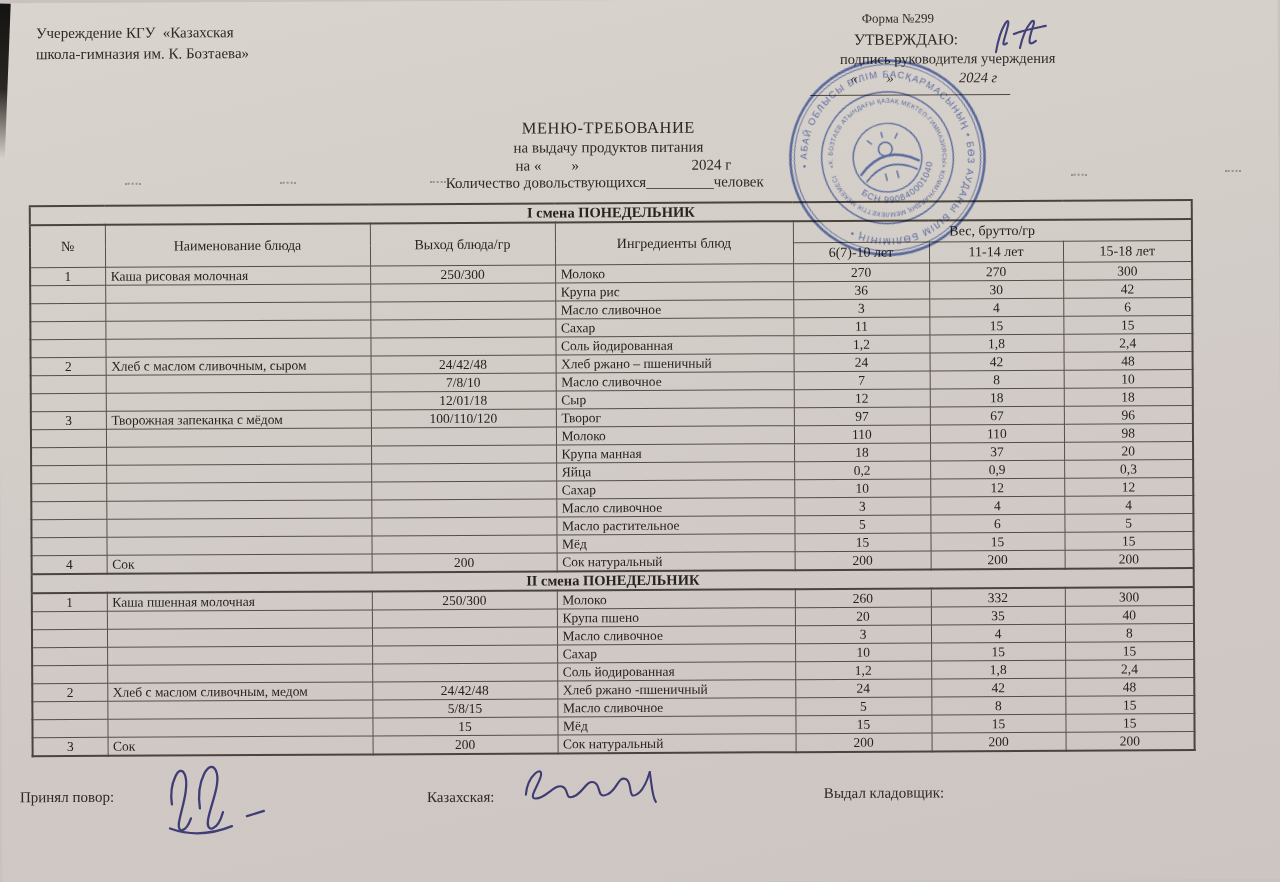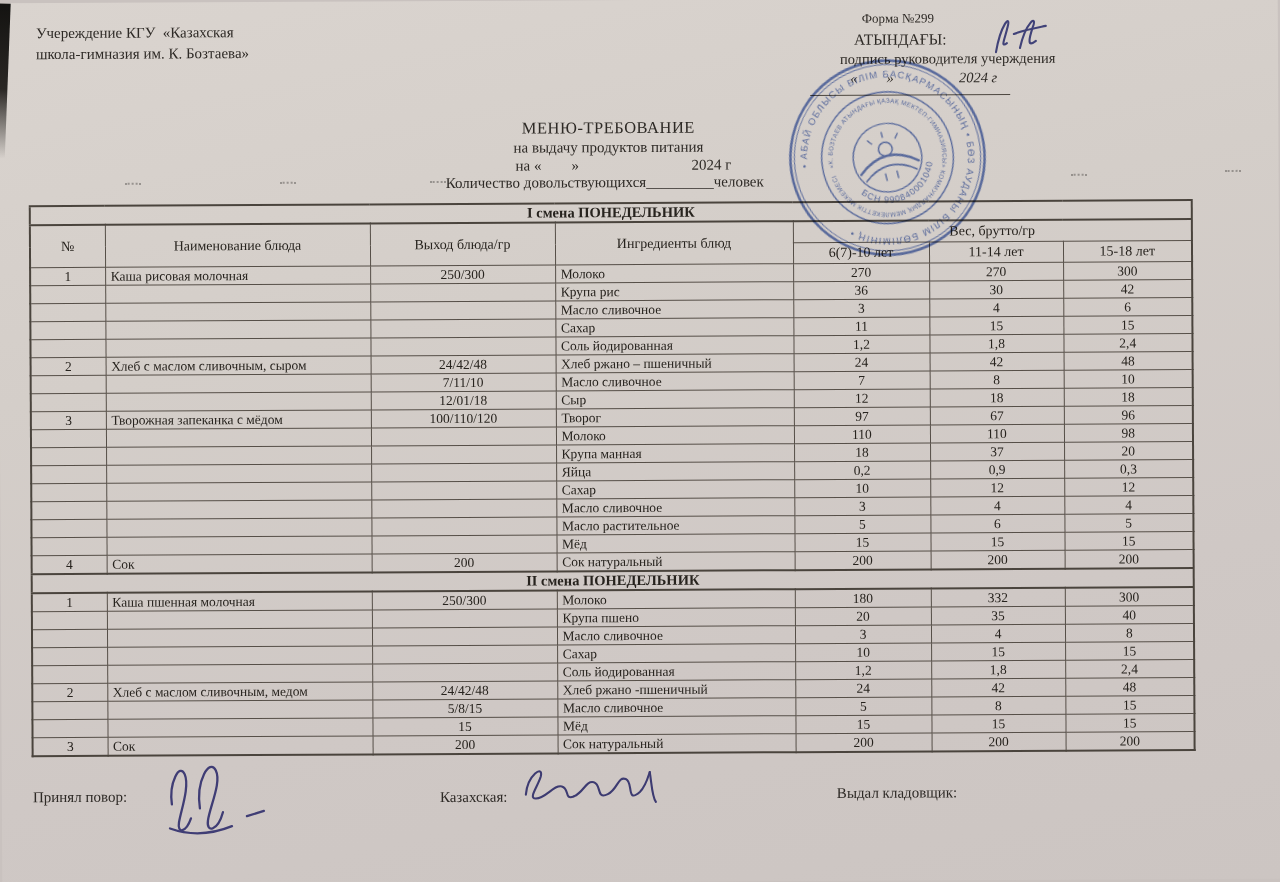--- a/index.html
+++ b/index.html
@@ -43,34 +43,34 @@
   #menu-table .c{text-align:center;}
   #menu-table .l{text-align:left;}
   #menu-table{border:2px solid #4a443d;}
   
   #stamp{
     position:absolute;left:786px;top:56px;width:206px;height:206px;
     transform:rotate(-14deg);
     mix-blend-mode:multiply;opacity:.82;filter:blur(.4px);
   }
   .sig{position:absolute;mix-blend-mode:multiply;}
-  .footer-label{font-size:15px;margin-left:13px;}
+  .footer-label{font-size:15px;}
 </style>
 </head>
 <body>
 
 <div id="sheet">
 
   <div class="edge-shadow"></div>
 
   <div class="abs inst" style="left:38px;top:20px;">Учереждение КГУ  «Казахская</div>
   <div class="abs inst" style="left:38px;top:41px;">школа-гимназия им. К. Бозтаева»</div>
 
   <div class="abs" style="left:864px;top:12px;font-size:13px;">Форма №299</div>
-  <div class="abs" style="left:856px;top:32px;font-size:15.5px;">АТЫНДАҒЫ:</div>
+  <div class="abs" style="left:856px;top:32px;font-size:15.5px;">УТВЕРЖДАЮ:</div>
   <div class="abs small" style="left:842px;top:52px;">подпись руководителя учерждения</div>
   <div class="abs small" style="left:852px;top:71px;font-style:italic;">«        »                  2024 г</div>
   <div class="rule" style="left:812px;top:82px;width:200px;height:14px;"></div>
 
   <svg class="sig" style="left:988px;top:14px;" width="74" height="48" viewBox="0 0 74 48">
     <g fill="none" stroke="#3a3f8c" stroke-width="2.1" stroke-linecap="round" opacity=".9">
       <path d="M10,40 C15,12 25,2 22,14 C19,27 14,36 21,31"></path>
       <path d="M34,36 C40,10 52,2 47,15 C43,27 41,36 50,29"></path>
       <path d="M28,22 C38,18 50,16 60,14"></path>
     </g>
@@ -163,21 +163,21 @@
           <td class="l">Хлеб с маслом сливочным, сыром</td>
           <td class="c">24/42/48</td>
           <td class="l">Хлеб ржано – пшеничный</td>
           <td class="c">24</td>
           <td class="c">42</td>
           <td class="c">48</td>
         </tr>
         <tr>
           <td class="c"></td>
           <td class="l"></td>
-          <td class="c">7/11/10</td>
+          <td class="c">7/8/10</td>
           <td class="l">Масло сливочное</td>
           <td class="c">7</td>
           <td class="c">8</td>
           <td class="c">10</td>
         </tr>
         <tr>
           <td class="c"></td>
           <td class="l"></td>
           <td class="c">12/01/18</td>
           <td class="l">Сыр</td>
@@ -267,21 +267,21 @@
           <td class="c">200</td>
         </tr>
         <tr>
           <td colspan="7" class="section-title">II смена ПОНЕДЕЛЬНИК</td>
         </tr>
         <tr>
           <td class="c">1</td>
           <td class="l">Каша пшенная молочная</td>
           <td class="c">250/300</td>
           <td class="l">Молоко</td>
-          <td class="c">180</td>
+          <td class="c">260</td>
           <td class="c">332</td>
           <td class="c">300</td>
         </tr>
         <tr>
           <td class="c"></td>
           <td class="l"></td>
           <td class="c"></td>
           <td class="l">Крупа пшено</td>
           <td class="c">20</td>
           <td class="c">35</td>

